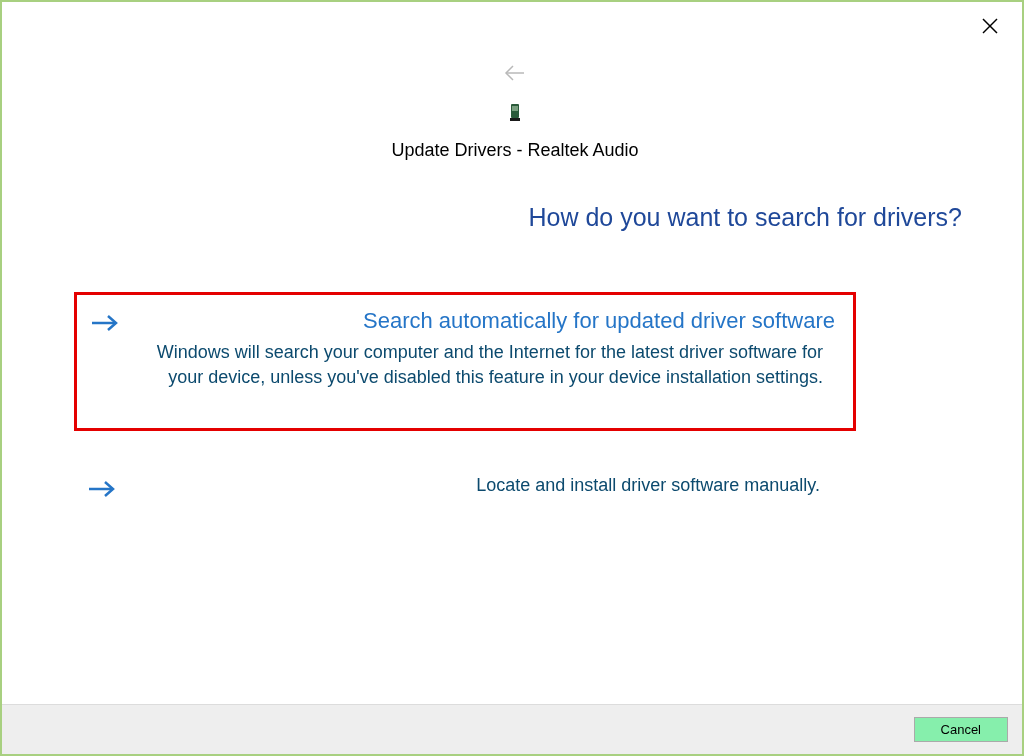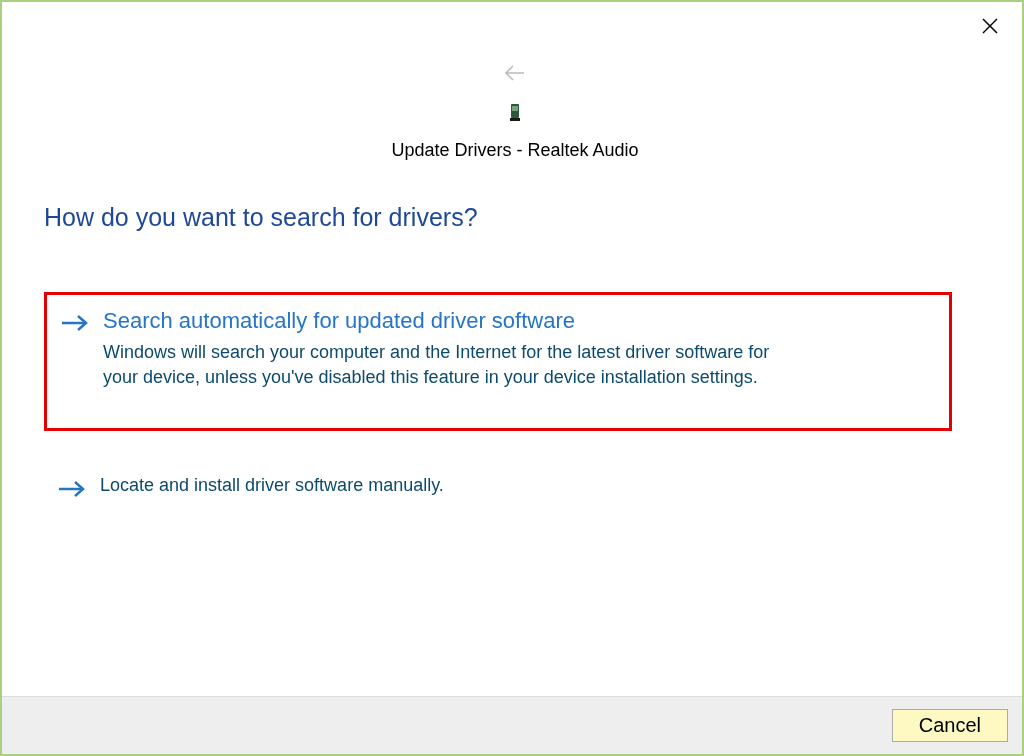--- a/index.html
+++ b/index.html
@@ -64,39 +64,40 @@
       align-items: center;
       justify-content: center;
     }
     .title-text {
       font-size: 18px;
       color: #000;
       font-weight: 400;
     }
     .content {
       flex: 1;
-      padding: 32px 60px 0 42px;
+      padding: 32px 60px 0 72px;
+      text-align: right;
     }
     .heading {
       color: #1f4899;
       font-size: 25px;
       font-weight: 400;
       margin-bottom: 60px;
     }
     .option {
       padding: 12px 18px 18px 14px;
       margin-bottom: 30px;
       cursor: pointer;
       display: flex;
       align-items: flex-start;
       gap: 14px;
     }
     .option.highlighted {
       border: 3px solid #e40000;
-      width: 908px;
+      width: 782px;
       padding-bottom: 38px;
     }
     .option-arrow {
       width: 28px;
       height: 24px;
       display: flex;
       flex-shrink: 0;
       align-items: center;
       justify-content: center;
       margin-top: 4px;
@@ -123,24 +124,24 @@
       max-width: 690px;
     }
     .footer {
       background: #eeeeee;
       border-top: 1px solid #dcdcdc;
       padding: 12px 14px;
       display: flex;
       justify-content: flex-end;
     }
     .cancel-btn {
-      background: #fef9c3;
+      background: #86efac;
       border: 1px solid #aaa;
       padding: 4px 26px;
-      font-size: 20px;
+      font-size: 13px;
       font-family: inherit;
       color: #000;
       cursor: pointer;
     }
   </style>
 </head>
 <body>
 
 <div class="window">
 

